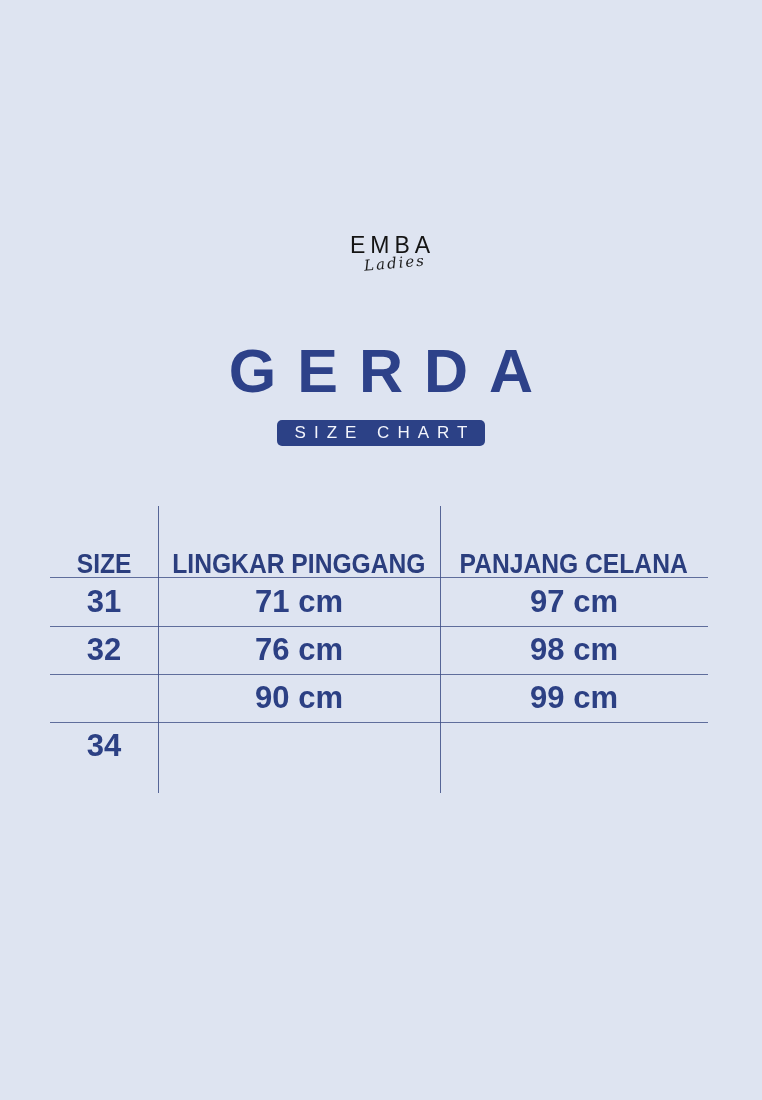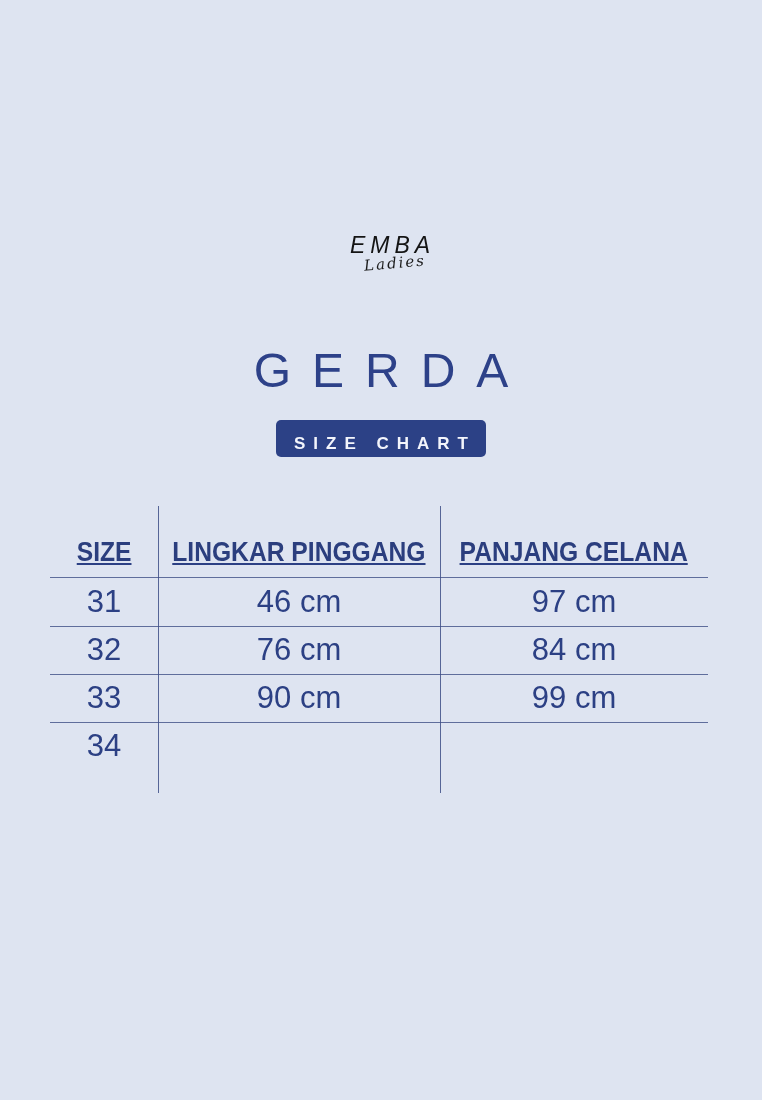--- a/index.html
+++ b/index.html
@@ -23,51 +23,50 @@
   }
   
   .brand{
     position:absolute;top:232px;left:0;width:762px;
     text-align:center;
   }
   .brand-name{
     font-size:23px;font-weight:500;color:var(--logo-text);
     letter-spacing:5px;padding-left:23px;
     font-family:"Liberation Sans",sans-serif;
-    font-style:italic;
   }
   .brand-tagline{
     font-family:"DejaVu Serif",serif;
     font-style:italic;
     font-size:15px;color:#1c1c1c;
     margin-top:-5px;
     transform:translateX(14px) rotate(-5deg);
     letter-spacing:2px;
   }
   
   .product-title{
     position:absolute;top:341px;left:0;width:762px;margin:0;
     text-align:center;
-    font-size:48px;line-height:60px;font-weight:400;
+    font-size:61px;line-height:60px;font-weight:700;
     letter-spacing:21px;padding-left:21px;box-sizing:border-box;
     color:var(--navy-title);
     font-family:"Liberation Sans",sans-serif;
   }
   
   .badge-wrap{
     position:absolute;top:420px;left:0;width:762px;
     text-align:center;
   }
   .badge{
     display:inline-block;
     background:var(--badge-bg);
     color:var(--badge-text);
-    font-size:17px;font-weight:700;
+    font-size:17px;font-weight:400;
     letter-spacing:8px;
-    padding:15px 10px 4px 18px;
+    padding:4px 10px 4px 18px;
     border-radius:5px;
     line-height:18px;
   }
   
   .table{
     position:absolute;left:50px;top:503px;width:658px;height:290px;
   }
   .vline{
     position:absolute;top:3px;bottom:0;width:1px;
     background:var(--line);opacity:.85;
@@ -83,34 +82,34 @@
   .hline-2{top:171px;}
   .hline-3{top:219px;}
   .cell{
     position:absolute;
     display:flex;align-items:center;justify-content:center;
     color:var(--table-body-text);
   }
   .col-0{left:0;width:108px;}
   .col-1{left:108px;width:282px;}
   .col-2{left:390px;width:268px;}
-  .head{top:20px;height:58px;text-decoration:underline;}
+  .head{top:32px;height:58px;}
   .row-0{top:74px;height:49px;}
   .row-1{top:123px;height:48px;}
   .row-2{top:171px;height:48px;}
   .row-3{top:219px;height:48px;}
   .head span{
     display:inline-block;
     font-size:28px;font-weight:700;
     color:var(--table-header-text);
     transform:scaleX(0.88);
     white-space:nowrap;
   }
   .body-cell{
-    font-size:31px;font-weight:400;
+    font-size:31px;font-weight:700;
     font-family:"Liberation Sans",sans-serif;
     text-align:center;
   }
 </style>
 </head>
 <body>
 
 <div class="canvas">
 
   <header class="brand">
@@ -136,27 +135,26 @@
         <span>SIZE</span>
       </div>
     <div class="cell head col-1">
         <span>LINGKAR PINGGANG</span>
       </div>
     <div class="cell head col-2">
         <span>PANJANG CELANA</span>
       </div>
 
     <div class="cell body-cell row-0 col-0">31</div>
-    <div class="cell body-cell row-0 col-1">46 cm</div>
+    <div class="cell body-cell row-0 col-1">71 cm</div>
     <div class="cell body-cell row-0 col-2">97 cm</div>
 
     <div class="cell body-cell row-1 col-0">32</div>
     <div class="cell body-cell row-1 col-1">76 cm</div>
-    <div class="cell body-cell row-1 col-2">84 cm</div>
+    <div class="cell body-cell row-1 col-2">98 cm</div>
 
-    <div class="cell body-cell row-2 col-0">33</div>
     <div class="cell body-cell row-2 col-1">90 cm</div>
     <div class="cell body-cell row-2 col-2">99 cm</div>
 
     <div class="cell body-cell row-3 col-0">34</div>
   </section>
 
 </div>
 
 </body></html>

